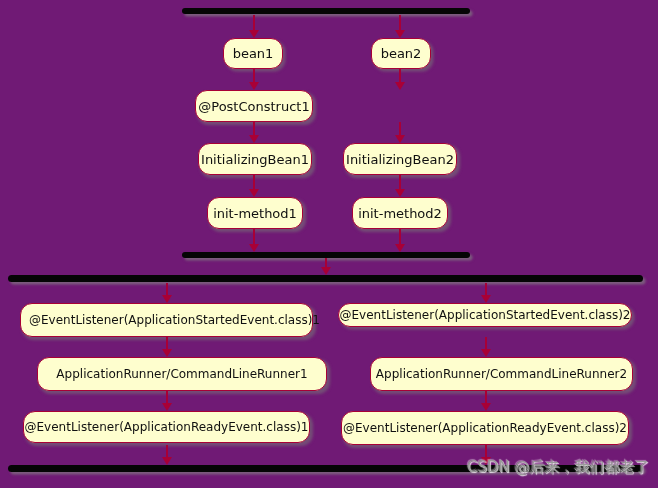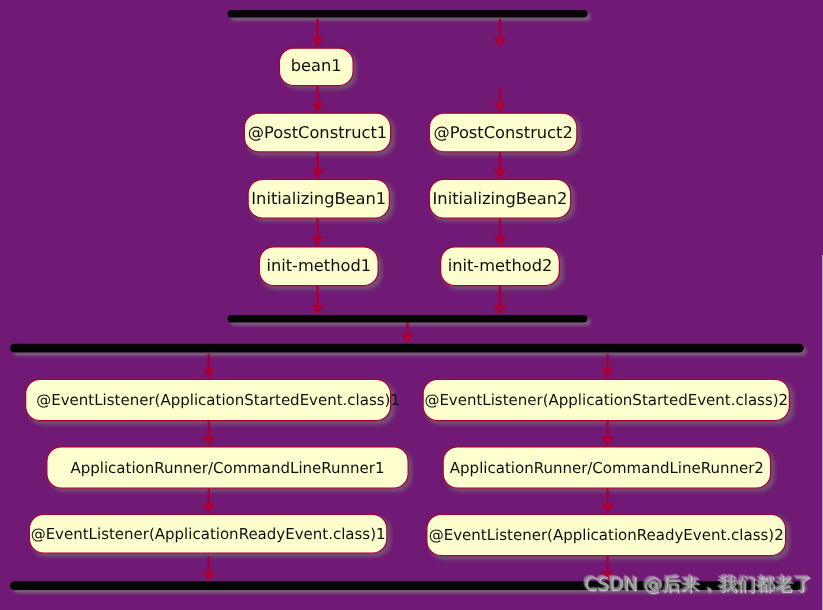--- a/index.html
+++ b/index.html
@@ -62,30 +62,30 @@
   <div class="bar" style="left:182px;top:8px;width:288px;height:6px;"></div>
   <div class="bar" style="left:182px;top:252px;width:288px;height:6px;"></div>
   <div class="bar" style="left:8px;top:275px;width:635px;height:7px;"></div>
   <div class="bar" style="left:8px;top:465px;width:635px;height:7px;"></div>
 
   <div class="node" style="left:223px;top:38px;width:60px;height:31px;">bean1</div>
   <div class="node" style="left:195px;top:90px;width:118px;height:32px;">@PostConstruct1</div>
   <div class="node" style="left:198px;top:143px;width:114px;height:32px;">InitializingBean1</div>
   <div class="node" style="left:207px;top:197px;width:96px;height:32px;">init-method1</div>
 
-  <div class="node" style="left:343px;top:90px;width:119px;height:32px;">@PostConstruct2</div>
+  <div class="node" style="left:371px;top:38px;width:60px;height:31px;">bean2</div>
   <div class="node" style="left:343px;top:143px;width:114px;height:32px;">InitializingBean2</div>
   <div class="node" style="left:352px;top:197px;width:96px;height:32px;">init-method2</div>
 
   <div class="node small" style="left:20px;top:303px;width:293px;height:34px;padding-left:16px;">@EventListener(ApplicationStartedEvent.class)1</div>
   <div class="node small" style="left:37px;top:357px;width:290px;height:34px;">ApplicationRunner/CommandLineRunner1</div>
   <div class="node small" style="left:23px;top:411px;width:287px;height:32px;">@EventListener(ApplicationReadyEvent.class)1</div>
 
-  <div class="node small" style="left:338px;top:303px;width:294px;height:34px;">@EventListener(ApplicationStartedEvent.class)2</div>
-  <div class="node small" style="left:354px;top:357px;width:263px;height:34px;">ApplicationRunner/CommandLineRunner2</div>
+  <div class="node small" style="left:338px;top:303px;width:294px;height:24px;">@EventListener(ApplicationStartedEvent.class)2</div>
+  <div class="node small" style="left:370px;top:357px;width:263px;height:34px;">ApplicationRunner/CommandLineRunner2</div>
   <div class="node small" style="left:341px;top:411px;width:288px;height:34px;">@EventListener(ApplicationReadyEvent.class)2</div>
 
   <div class="arrow" style="left:249px;top:15px;height:23px;"></div>
   <div class="arrow" style="left:249px;top:69px;height:21px;"></div>
   <div class="arrow" style="left:249px;top:122px;height:21px;"></div>
   <div class="arrow" style="left:249px;top:175px;height:22px;"></div>
   <div class="arrow" style="left:249px;top:229px;height:23px;"></div>
 
   <div class="arrow" style="left:395px;top:15px;height:23px;"></div>
   <div class="arrow" style="left:395px;top:69px;height:21px;"></div>

